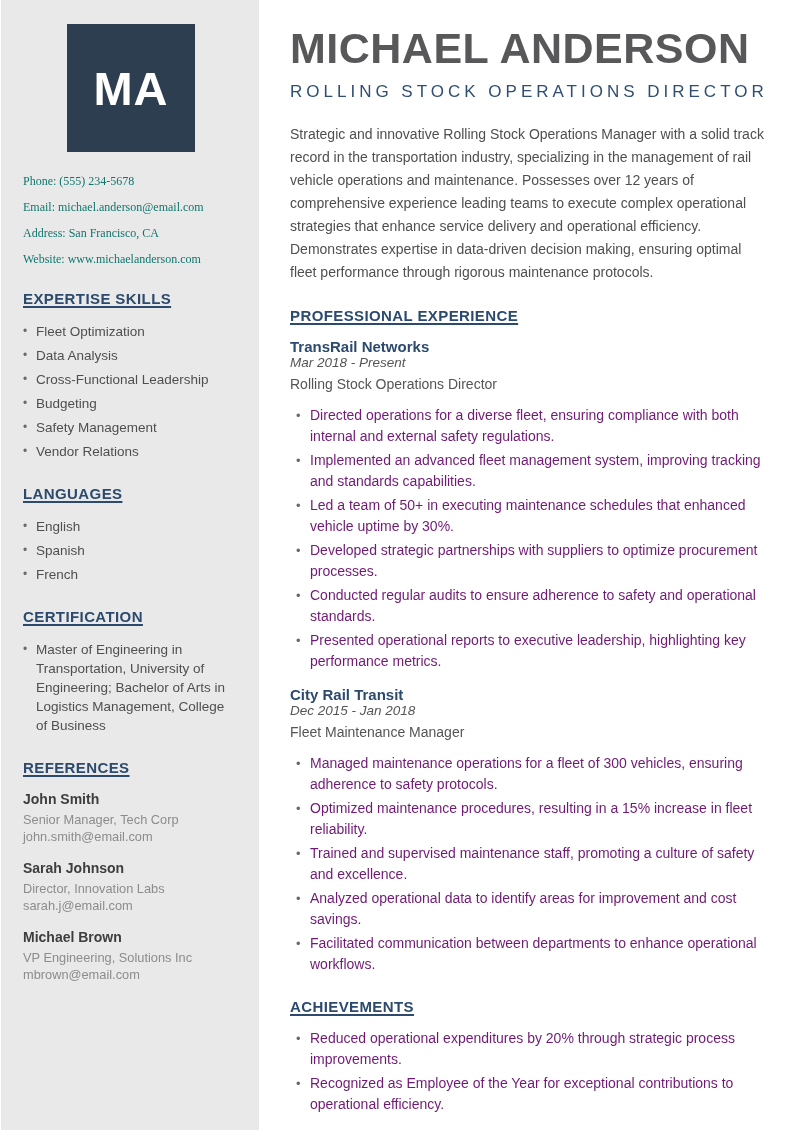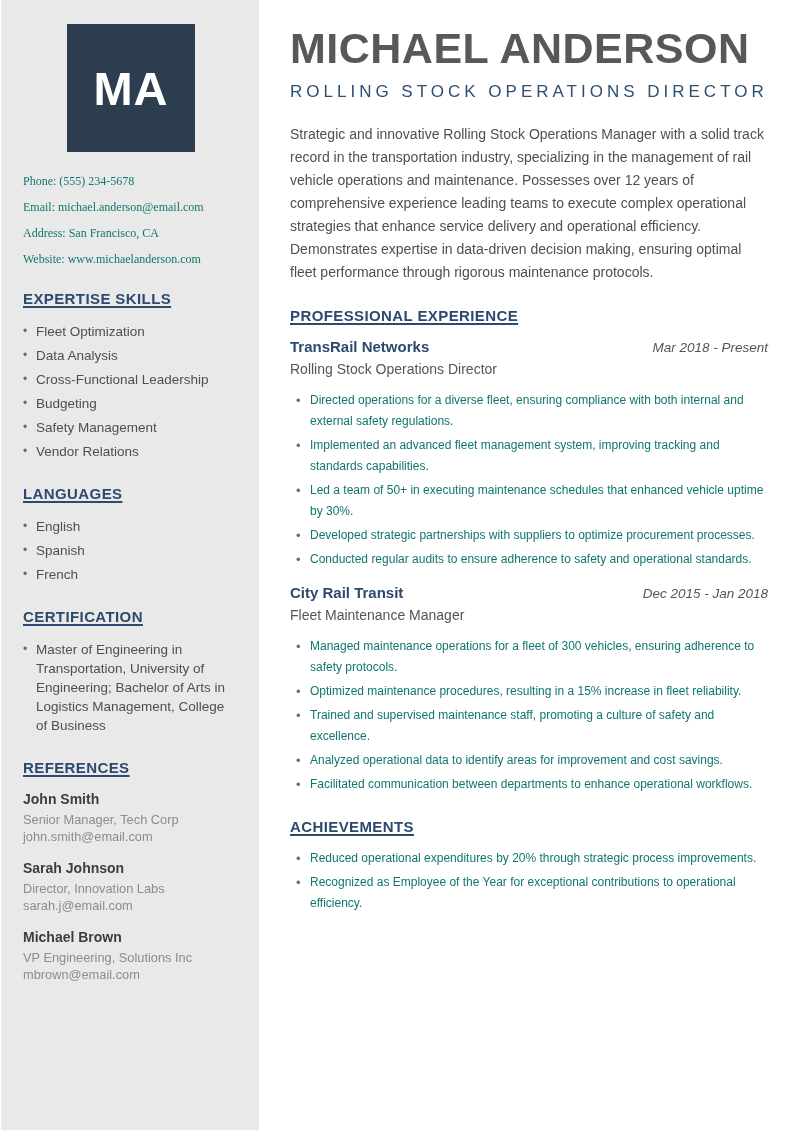--- a/index.html
+++ b/index.html
@@ -107,43 +107,44 @@
     font-size: 14px;
     line-height: 23px;
     color: #4f4f4f;
   }
   .main-section { margin-top: 23px; }
   .job { margin-top: 14px; }
   .job-header {
     display: flex;
     justify-content: space-between;
     align-items: baseline;
+    flex-direction: column;
   }
   .company {
     font-size: 15px;
     font-weight: bold;
     color: #2b4a6d;
   }
   .dates {
     font-size: 13.5px;
     font-style: italic;
     color: #555555;
   }
   .role {
     margin-top: 6px;
     font-size: 14px;
     color: #555555;
   }
   .bullets { list-style: none; margin-top: 13px; }
   .bullets li {
     position: relative;
     padding-left: 20px;
-    font-size: 12px;
+    font-size: 14px;
     line-height: 21px;
-    color: #0f766e;
+    color: #701a75;
     margin-bottom: 3px;
   }
   .bullets li::before {
     content: "•";
     position: absolute;
     left: 6px; top: 0;
     color: #6b6b6b;
     font-size: 13px;
   }
 </style>
@@ -230,20 +231,21 @@
           <span class="company">TransRail Networks</span>
           <span class="dates">Mar 2018 - Present</span>
         </div>
         <div class="role">Rolling Stock Operations Director</div>
         <ul class="bullets">
           <li>Directed operations for a diverse fleet, ensuring compliance with both internal and external safety regulations.</li>
           <li>Implemented an advanced fleet management system, improving tracking and standards capabilities.</li>
           <li>Led a team of 50+ in executing maintenance schedules that enhanced vehicle uptime by 30%.</li>
           <li>Developed strategic partnerships with suppliers to optimize procurement processes.</li>
           <li>Conducted regular audits to ensure adherence to safety and operational standards.</li>
+          <li>Presented operational reports to executive leadership, highlighting key performance metrics.</li>
         </ul>
       </div>
 
       <div class="job">
         <div class="job-header">
           <span class="company">City Rail Transit</span>
           <span class="dates">Dec 2015 - Jan 2018</span>
         </div>
         <div class="role">Fleet Maintenance Manager</div>
         <ul class="bullets">

